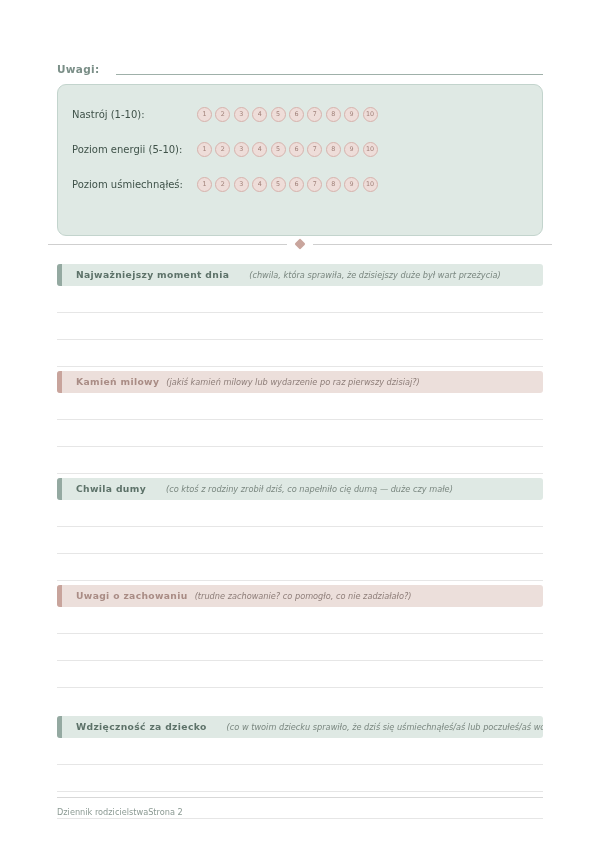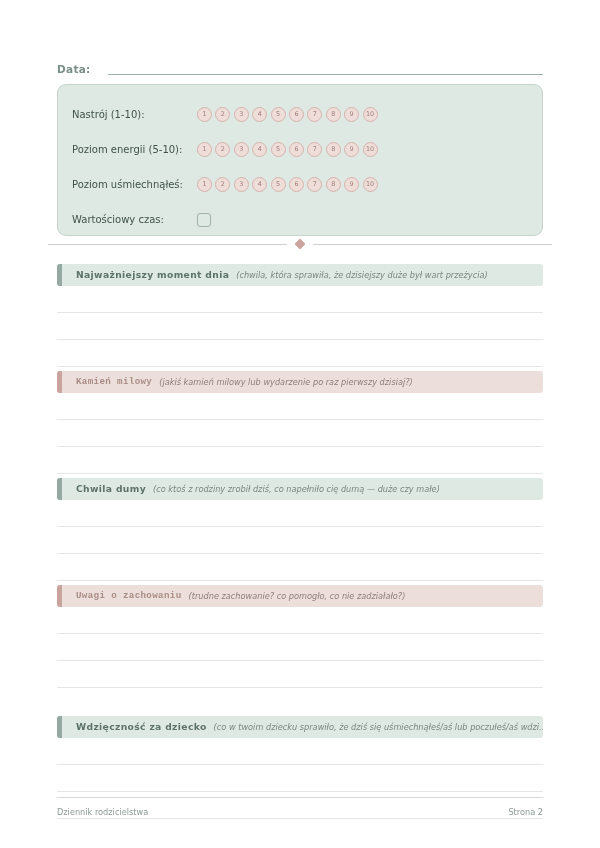--- a/index.html
+++ b/index.html
@@ -150,33 +150,33 @@
     white-space: nowrap;
   }
   .sec-head::before {
     content: "";
     position: absolute;
     left: 0;
     top: 0;
     bottom: 0;
     width: 5px;
   }
-  .sec-green .sec-head { background: #dfe9e4; }
+  .sec-green .sec-head { background: #dfe9e4; gap: 13px; }
   .sec-green .sec-head::before { background: #94a9a1; }
   .sec-pink .sec-head { background: #ecdfdb; }
   .sec-pink .sec-head::before { background: #c8a49c; }
 
   .sec-title {
     font-size: 9.2px;
     font-weight: bold;
     letter-spacing: 0.35px;
     line-height: 12px;
   }
   .sec-green .sec-title { color: #5d7269; }
-  .sec-pink .sec-title { color: #a98c85; font-family: Liberation Mono, monospace; }
+  .sec-pink .sec-title { color: #a98c85; }
 
   .sec-hint {
     font-size: 8.2px;
     font-style: italic;
     line-height: 12px;
     margin-left: 7px;
     color: #79867f;
   }
   .sec-pink .sec-hint { color: #8d7d78; }
 
@@ -195,33 +195,33 @@
     top: 797px;
     width: 486px;
   }
   .footer-rule {
     height: 1px;
     background: #d8d8d8;
   }
   .footer-text {
     margin-top: 9px;
     display: flex;
-    justify-content: space-between;
+    justify-content: flex-start;
     font-size: 8.2px;
     color: #8b9a93;
     line-height: 11px;
   }
 </style>
 </head>
 <body>
 
 <div class="page">
 
   <div class="date-row">
-    <span class="date-label">Data:</span>
+    <span class="date-label">Uwagi:</span>
     <span class="date-line"></span>
   </div>
 
   <div class="panel">
 
     <div class="panel-row">
       <div class="panel-label">Nastrój (1-10):</div>
       <div class="scale">
         <span class="bubble">1</span>
         <span class="bubble">2</span>
@@ -261,24 +261,20 @@
         <span class="bubble">4</span>
         <span class="bubble">5</span>
         <span class="bubble">6</span>
         <span class="bubble">7</span>
         <span class="bubble">8</span>
         <span class="bubble">9</span>
         <span class="bubble">10</span>
       </div>
     </div>
 
-    <div class="panel-row">
-      <div class="panel-label">Wartościowy czas:</div>
-      <span class="checkbox"></span>
-    </div>
 
   </div>
 
   <div class="divider">
     <span class="rule"></span>
     <span class="diamond"></span>
     <span class="rule"></span>
   </div>
 
   <div class="section sec-green" style="top:264px;">

